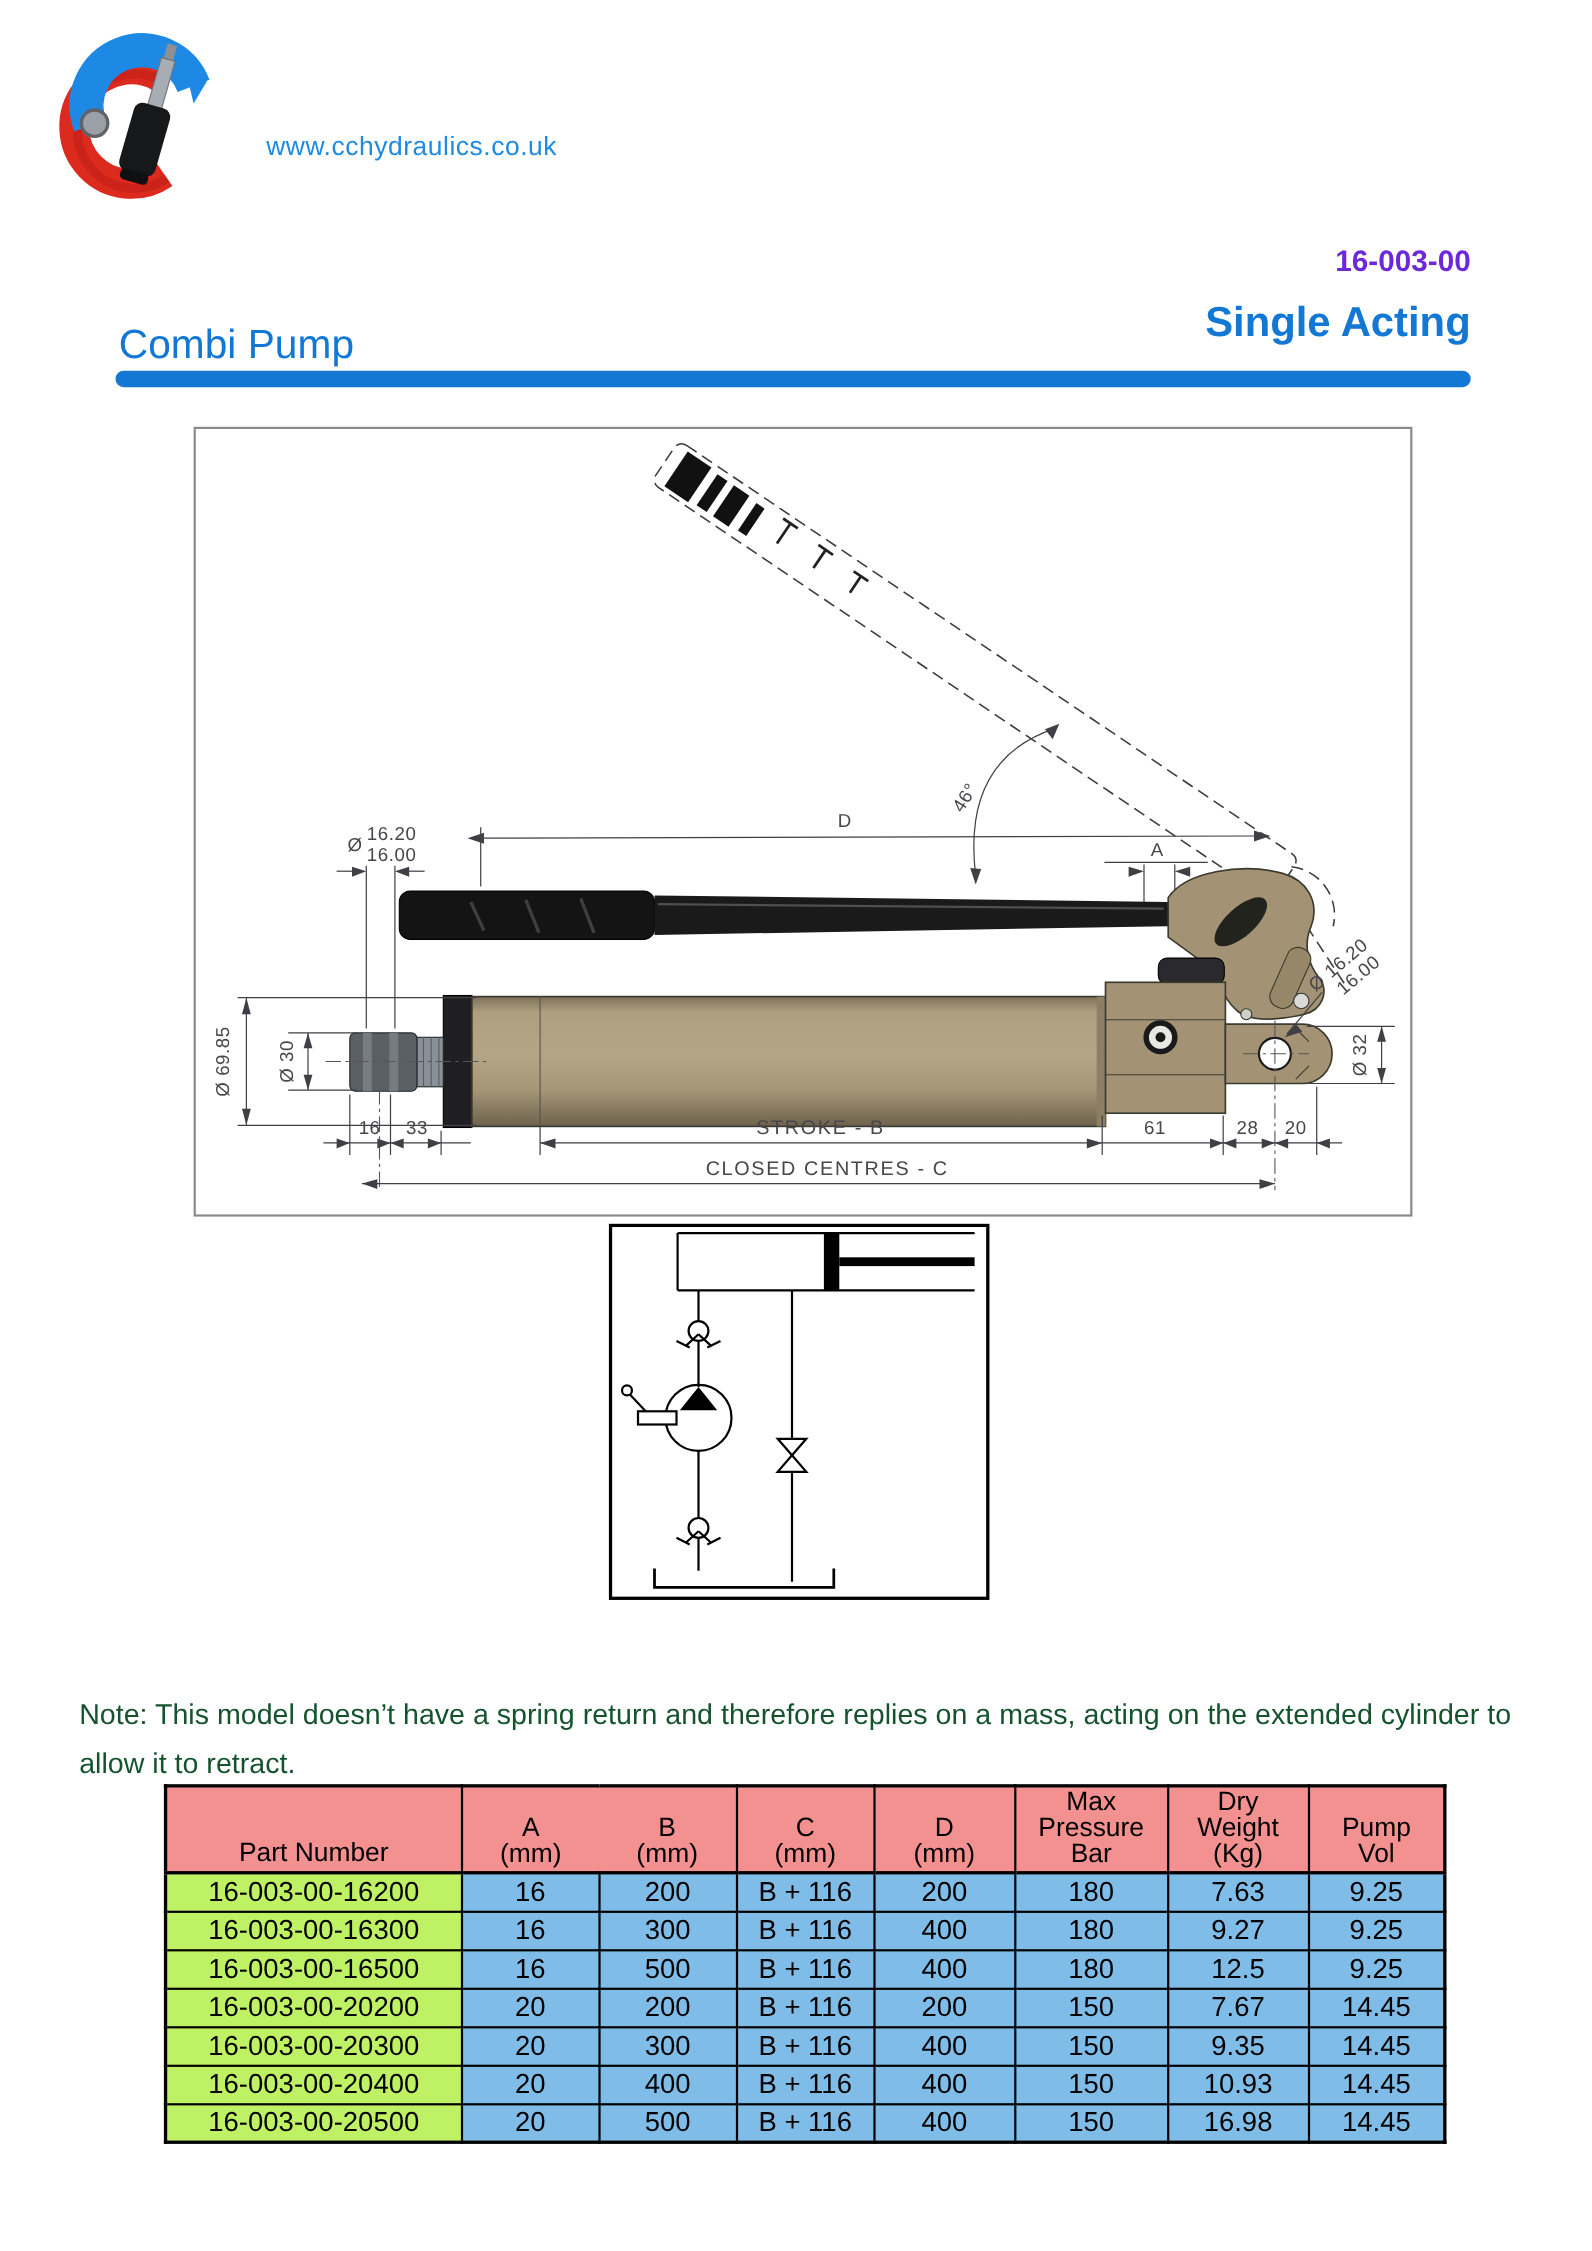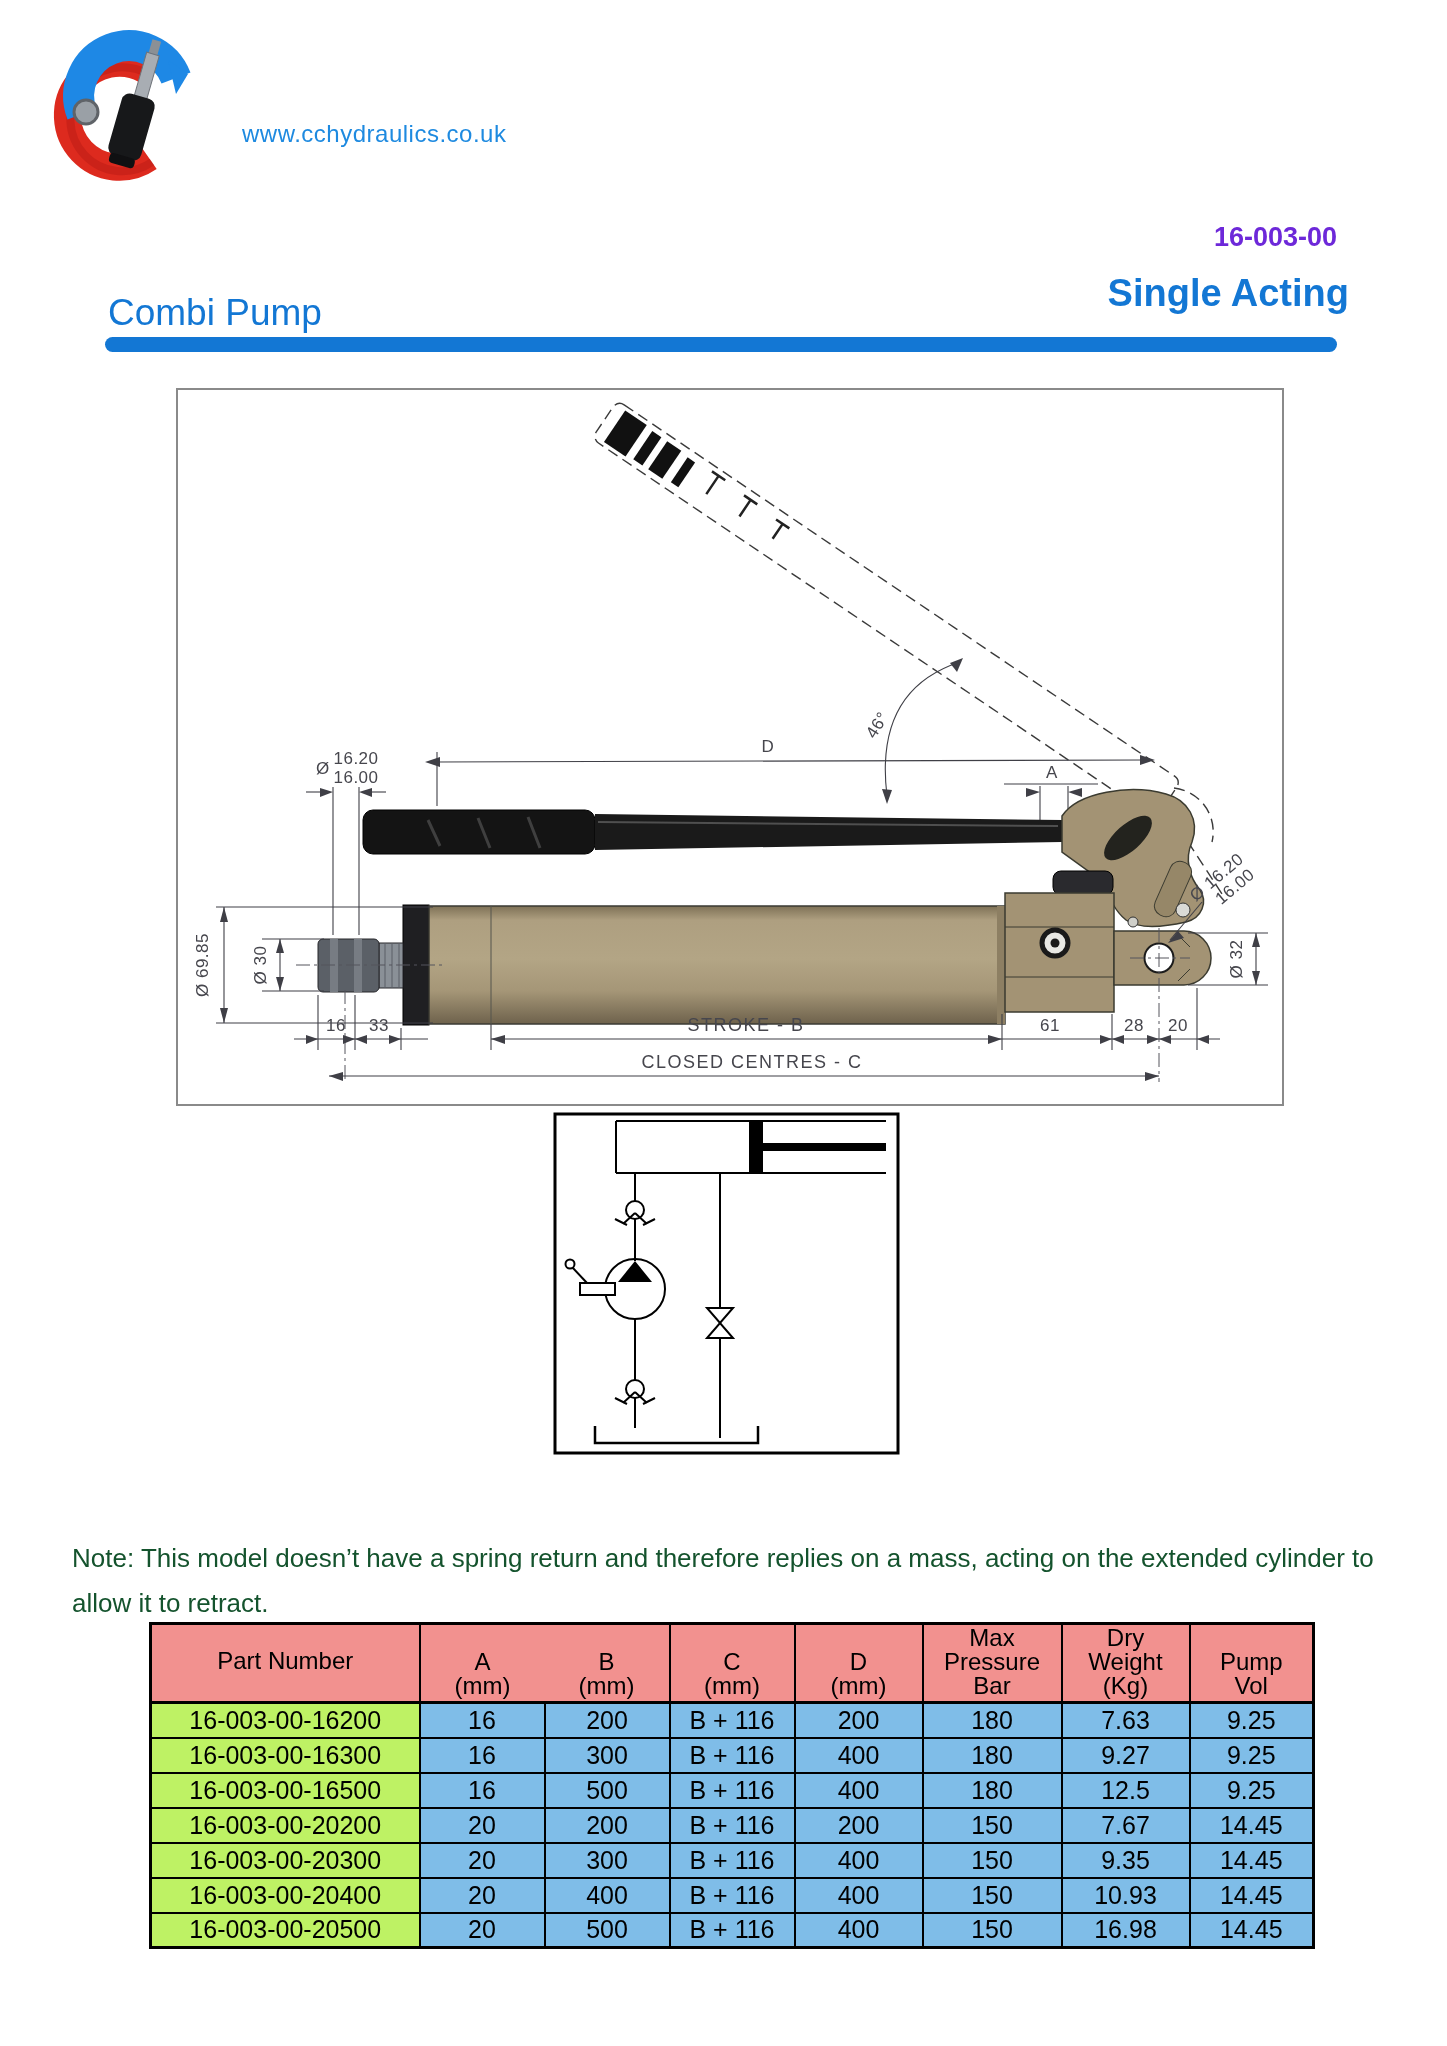--- a/index.html
+++ b/index.html
@@ -1,38 +1,38 @@
 <!DOCTYPE html>
 <html><head>
 <meta charset="utf-8">
 <style>
   html,body{margin:0;padding:0;background:#ffffff;}
   .sheet{position:relative;width:1447px;height:2046px;background:#ffffff;overflow:hidden;
          font-family:"Liberation Sans",sans-serif;color:#000;}
   .abs{position:absolute;}
   .url{left:242px;top:120px;font-size:24px;color:#1e8ae0;letter-spacing:.5px;cursor:pointer;}
   .code{top:222px;right:110px;font-size:27px;font-weight:bold;color:#6d28d9;}
-  .acting{top:272px;right:98px;font-size:38px;font-weight:bold;color:#1377d4;}
+  .acting{top:272px;right:110px;font-size:38px;font-weight:bold;color:#1377d4;}
   .product{top:292px;left:108px;font-size:37px;font-weight:normal;color:#1377d4;}
   .rule{left:105px;top:337px;width:1232px;height:15px;background:#1377d4;border-radius:8px;}
   .drawing{left:176px;top:388px;width:1104px;height:714px;border:2px solid #8a8a8a;background:#fff;}
   .schematic{left:553px;top:1112px;}
   .note{left:72px;top:1536px;width:1322px;font-size:26px;line-height:45px;color:#14532d;}
   
   .spec-table{position:absolute;left:149px;top:1622px;border-collapse:collapse;table-layout:fixed;
               border:3px solid #000;font-family:"Liberation Sans",sans-serif;}
   .spec-table th,.spec-table td{border:2px solid #000;padding:0;margin:0;}
   .spec-table thead th{background:#f2918f;border-bottom:3px solid #000;height:76px;
                        font-weight:normal;font-size:24px;vertical-align:bottom;}
   .spec-table tbody tr{height:35px;}
   .spec-table td{font-size:25px;text-align:center;background:#7fbde8;}
   .spec-table td.part{background:#bef264;}
   .hgroup{display:flex;width:100%;height:76px;}
   .hstack{flex:1;display:flex;flex-direction:column;justify-content:flex-end;align-items:center;padding-bottom:3px;}
-  .hstack.center{justify-content:center;padding-bottom:4px;}
+  .hstack.center{justify-content:flex-end;padding-bottom:4px;}
   .hline{line-height:24px;height:24px;white-space:nowrap;}
   
   .dim{font-family:"Liberation Sans",sans-serif;font-size:17px;fill:#46464d;letter-spacing:.5px;}
   .dimbig{font-family:"Liberation Sans",sans-serif;font-size:18px;fill:#46464d;letter-spacing:1.5px;}
   .dln{stroke:#3f3f46;stroke-width:1.1;fill:none;}
   .arr{fill:#3f3f46;stroke:none;}
   .cl{stroke:#55555c;stroke-width:1;fill:none;stroke-dasharray:14 4 3 4;}
   .ph{stroke:#3a3a3a;stroke-width:1.4;fill:none;stroke-dasharray:11 6;}
 </style>
 </head>

